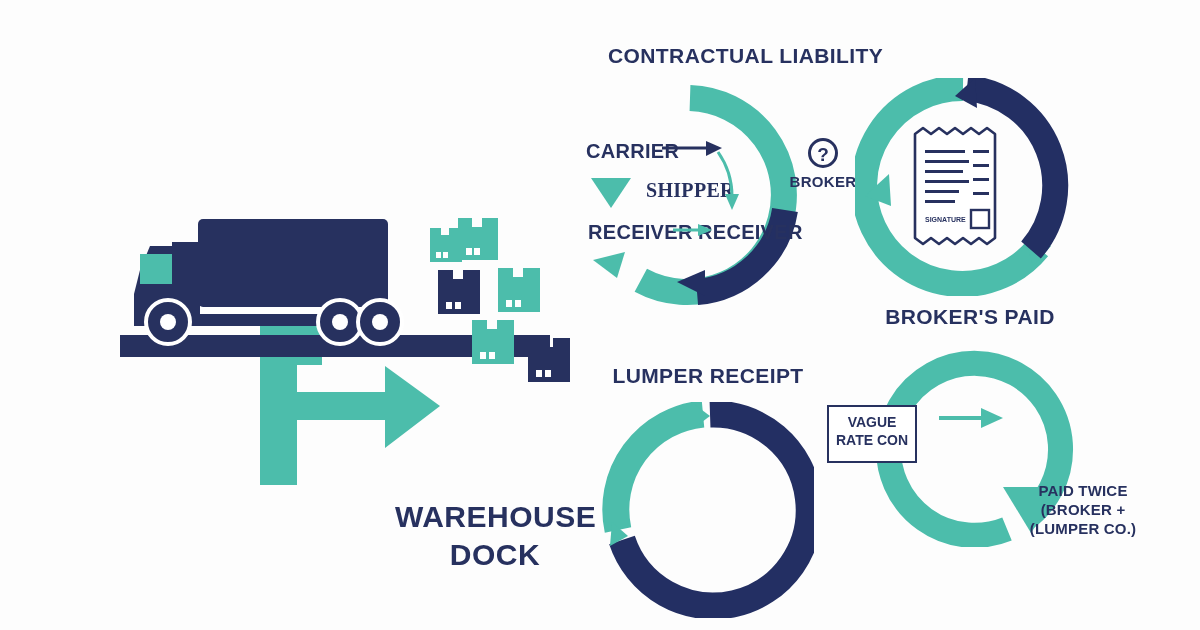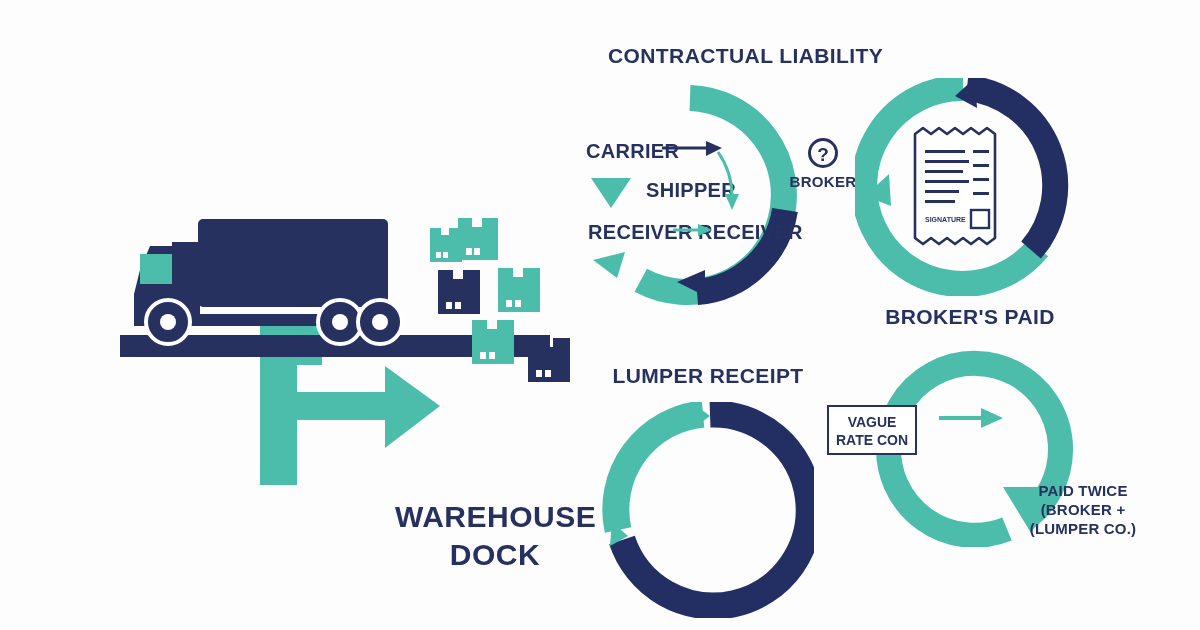--- a/index.html
+++ b/index.html
@@ -54,21 +54,21 @@
   .ring-block { position: absolute; }
 
   
   #q1 { left: 560px; top: 44px; width: 260px; height: 260px; }
   #q1-title { left: 0px; top: 0px; width: 260px; margin-left: 48px; }
   #q1-ring  { position: absolute; left: 17px; top: 38px; }
 
   .flowtxt { font-size: 20px; letter-spacing: 0.3px; }
 
   #q1-carrier   { left: 26px;  top: 96px;  }
-  #q1-shipper   { left: 86px;  top: 135px; }
+  #q1-shipper   { left: 86px;  top: 135px; font-family: Liberation Serif, serif; }
   #q1-receiver1 { left: 28px;  top: 177px; }
   #q1-receiver2 { left: 138px; top: 177px; }
 
   
   #broker-badge { position: absolute; left: 787px; top: 138px; width: 72px; text-align: center; }
   #broker-qmark {
     width: 30px; height: 30px; margin: 0 auto;
     border: 3px solid #27315f;
     border-radius: 50%;
     color: #27315f;
@@ -88,21 +88,21 @@
 
   
   #q4 { left: 860px; top: 305px; width: 290px; height: 265px; }
   #q4-title { left: 20px; top: 0px; width: 180px; }
   #q4-ring  { position: absolute; left: 15px; top: 42px; }
 
   #vague-box {
     position: absolute;
     left: -33px; top: 100px;
     width: 90px;
-    padding: 7px 4px 4px 4px;
+    padding: 7px 4px 12px 4px;
     border: 2px solid #27315f;
     background: #ffffff;
     text-align: center;
     font-size: 14px; font-weight: bold; color: #27315f;
     line-height: 1.25;
     box-sizing: border-box;
   }
   #paid-twice {
     left: 133px; top: 176px;
     width: 180px;

